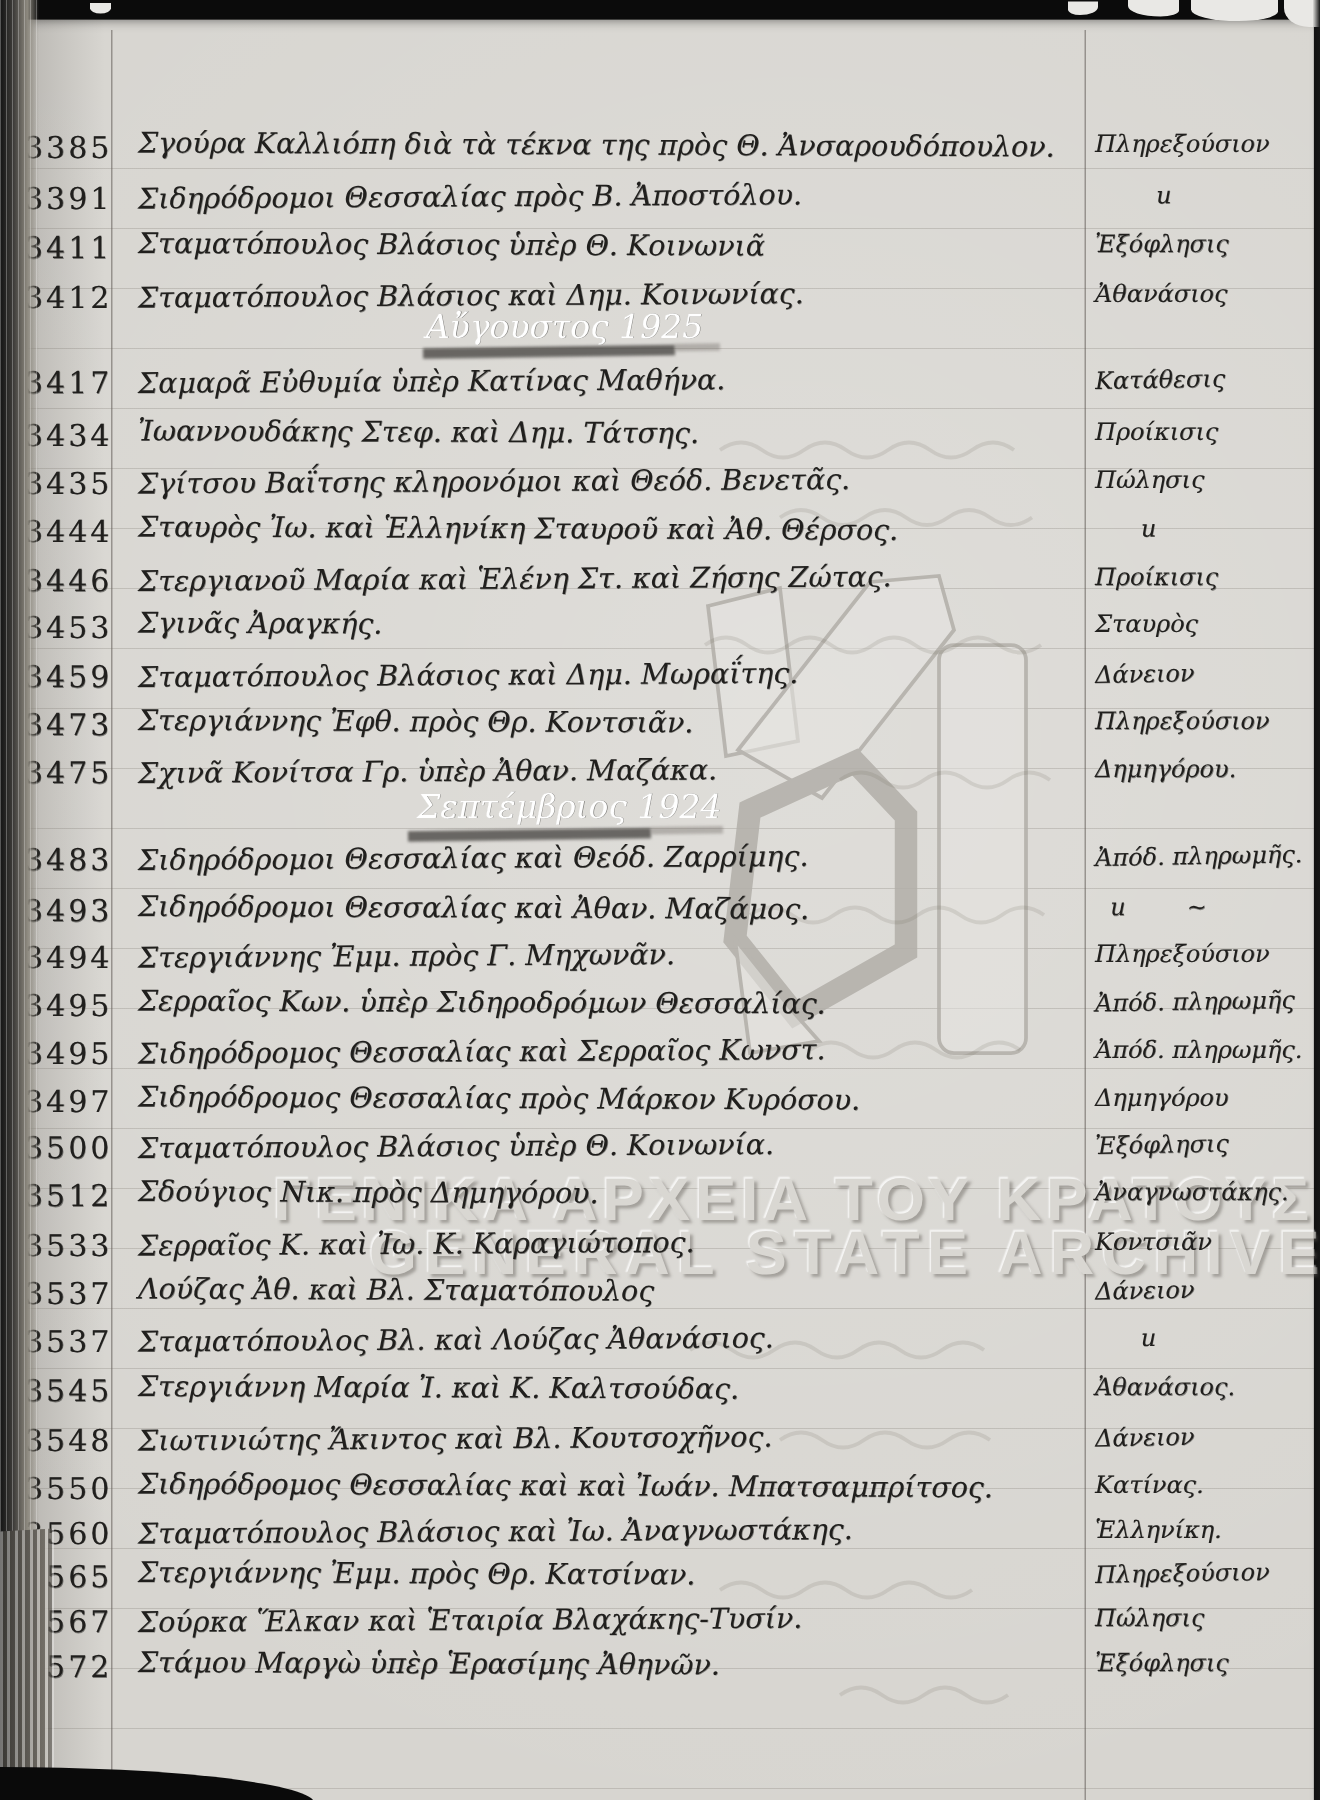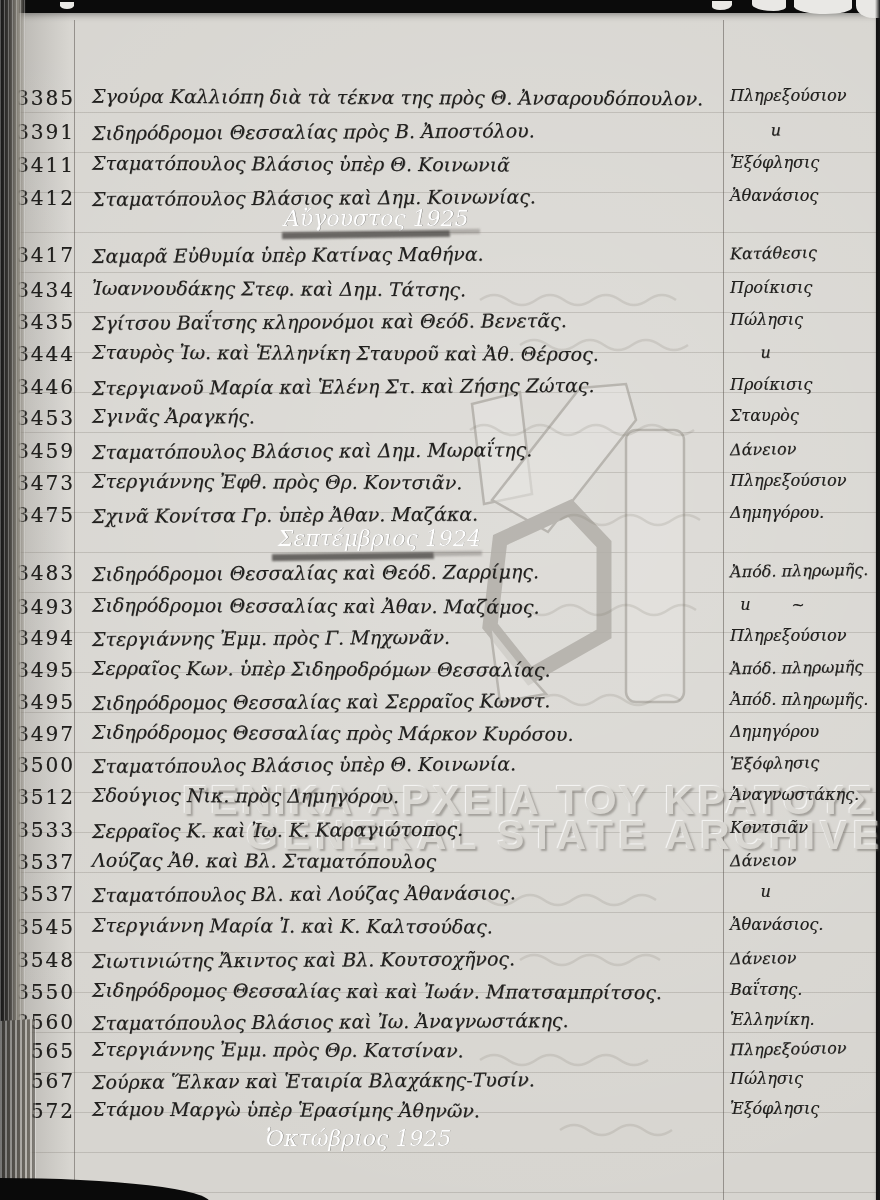--- a/index.html
+++ b/index.html
@@ -240,21 +240,21 @@
       <div class="note">Ἀθανάσιος.</div>
     </div>
   <div class="row" style="top:948px">
       <div class="no">3548</div>
       <div class="txt">Σιωτινιώτης Ἄκιντος καὶ Βλ. Κουτσοχῆνος.</div>
       <div class="note">Δάνειον</div>
     </div>
   <div class="row" style="top:980px">
       <div class="no">3550</div>
       <div class="txt">Σιδηρόδρομος Θεσσαλίας καὶ καὶ Ἰωάν. Μπατσαμπρίτσος.</div>
-      <div class="note">Βαΐτσης.</div>
+      <div class="note">Κατίνας.</div>
     </div>
   <div class="row" style="top:1010px">
       <div class="no">3560</div>
       <div class="txt">Σταματόπουλος Βλάσιος καὶ Ἰω. Ἀναγνωστάκης.</div>
       <div class="note">Ἑλληνίκη.</div>
     </div>
   <div class="row" style="top:1039px">
       <div class="no">3565</div>
       <div class="txt">Στεργιάννης Ἐμμ. πρὸς Θρ. Κατσίναν.</div>
       <div class="note">Πληρεξούσιον</div>
@@ -263,21 +263,20 @@
       <div class="no">3567</div>
       <div class="txt">Σούρκα Ἕλκαν καὶ Ἑταιρία Βλαχάκης-Τυσίν.</div>
       <div class="note">Πώλησις</div>
     </div>
   <div class="row" style="top:1099px">
       <div class="no">3572</div>
       <div class="txt">Στάμου Μαργὼ ὑπὲρ Ἑρασίμης Ἀθηνῶν.</div>
       <div class="note">Ἐξόφλησις</div>
     </div>
 
-  <div class="month" style="left:266px;top:1126px">Ὀκτώβριος 1925</div>
 
   <div id="top-strip"></div>
   <div class="torn" id="torn1"></div>
   <div class="torn" id="torn2"></div>
   <div class="torn" id="torn3"></div>
   <div class="torn" id="torn4"></div>
   <div class="torn" id="torn5"></div>
   <div id="spine"></div>
   <div id="spine-fan"></div>
   <div id="corner-bl"></div>

